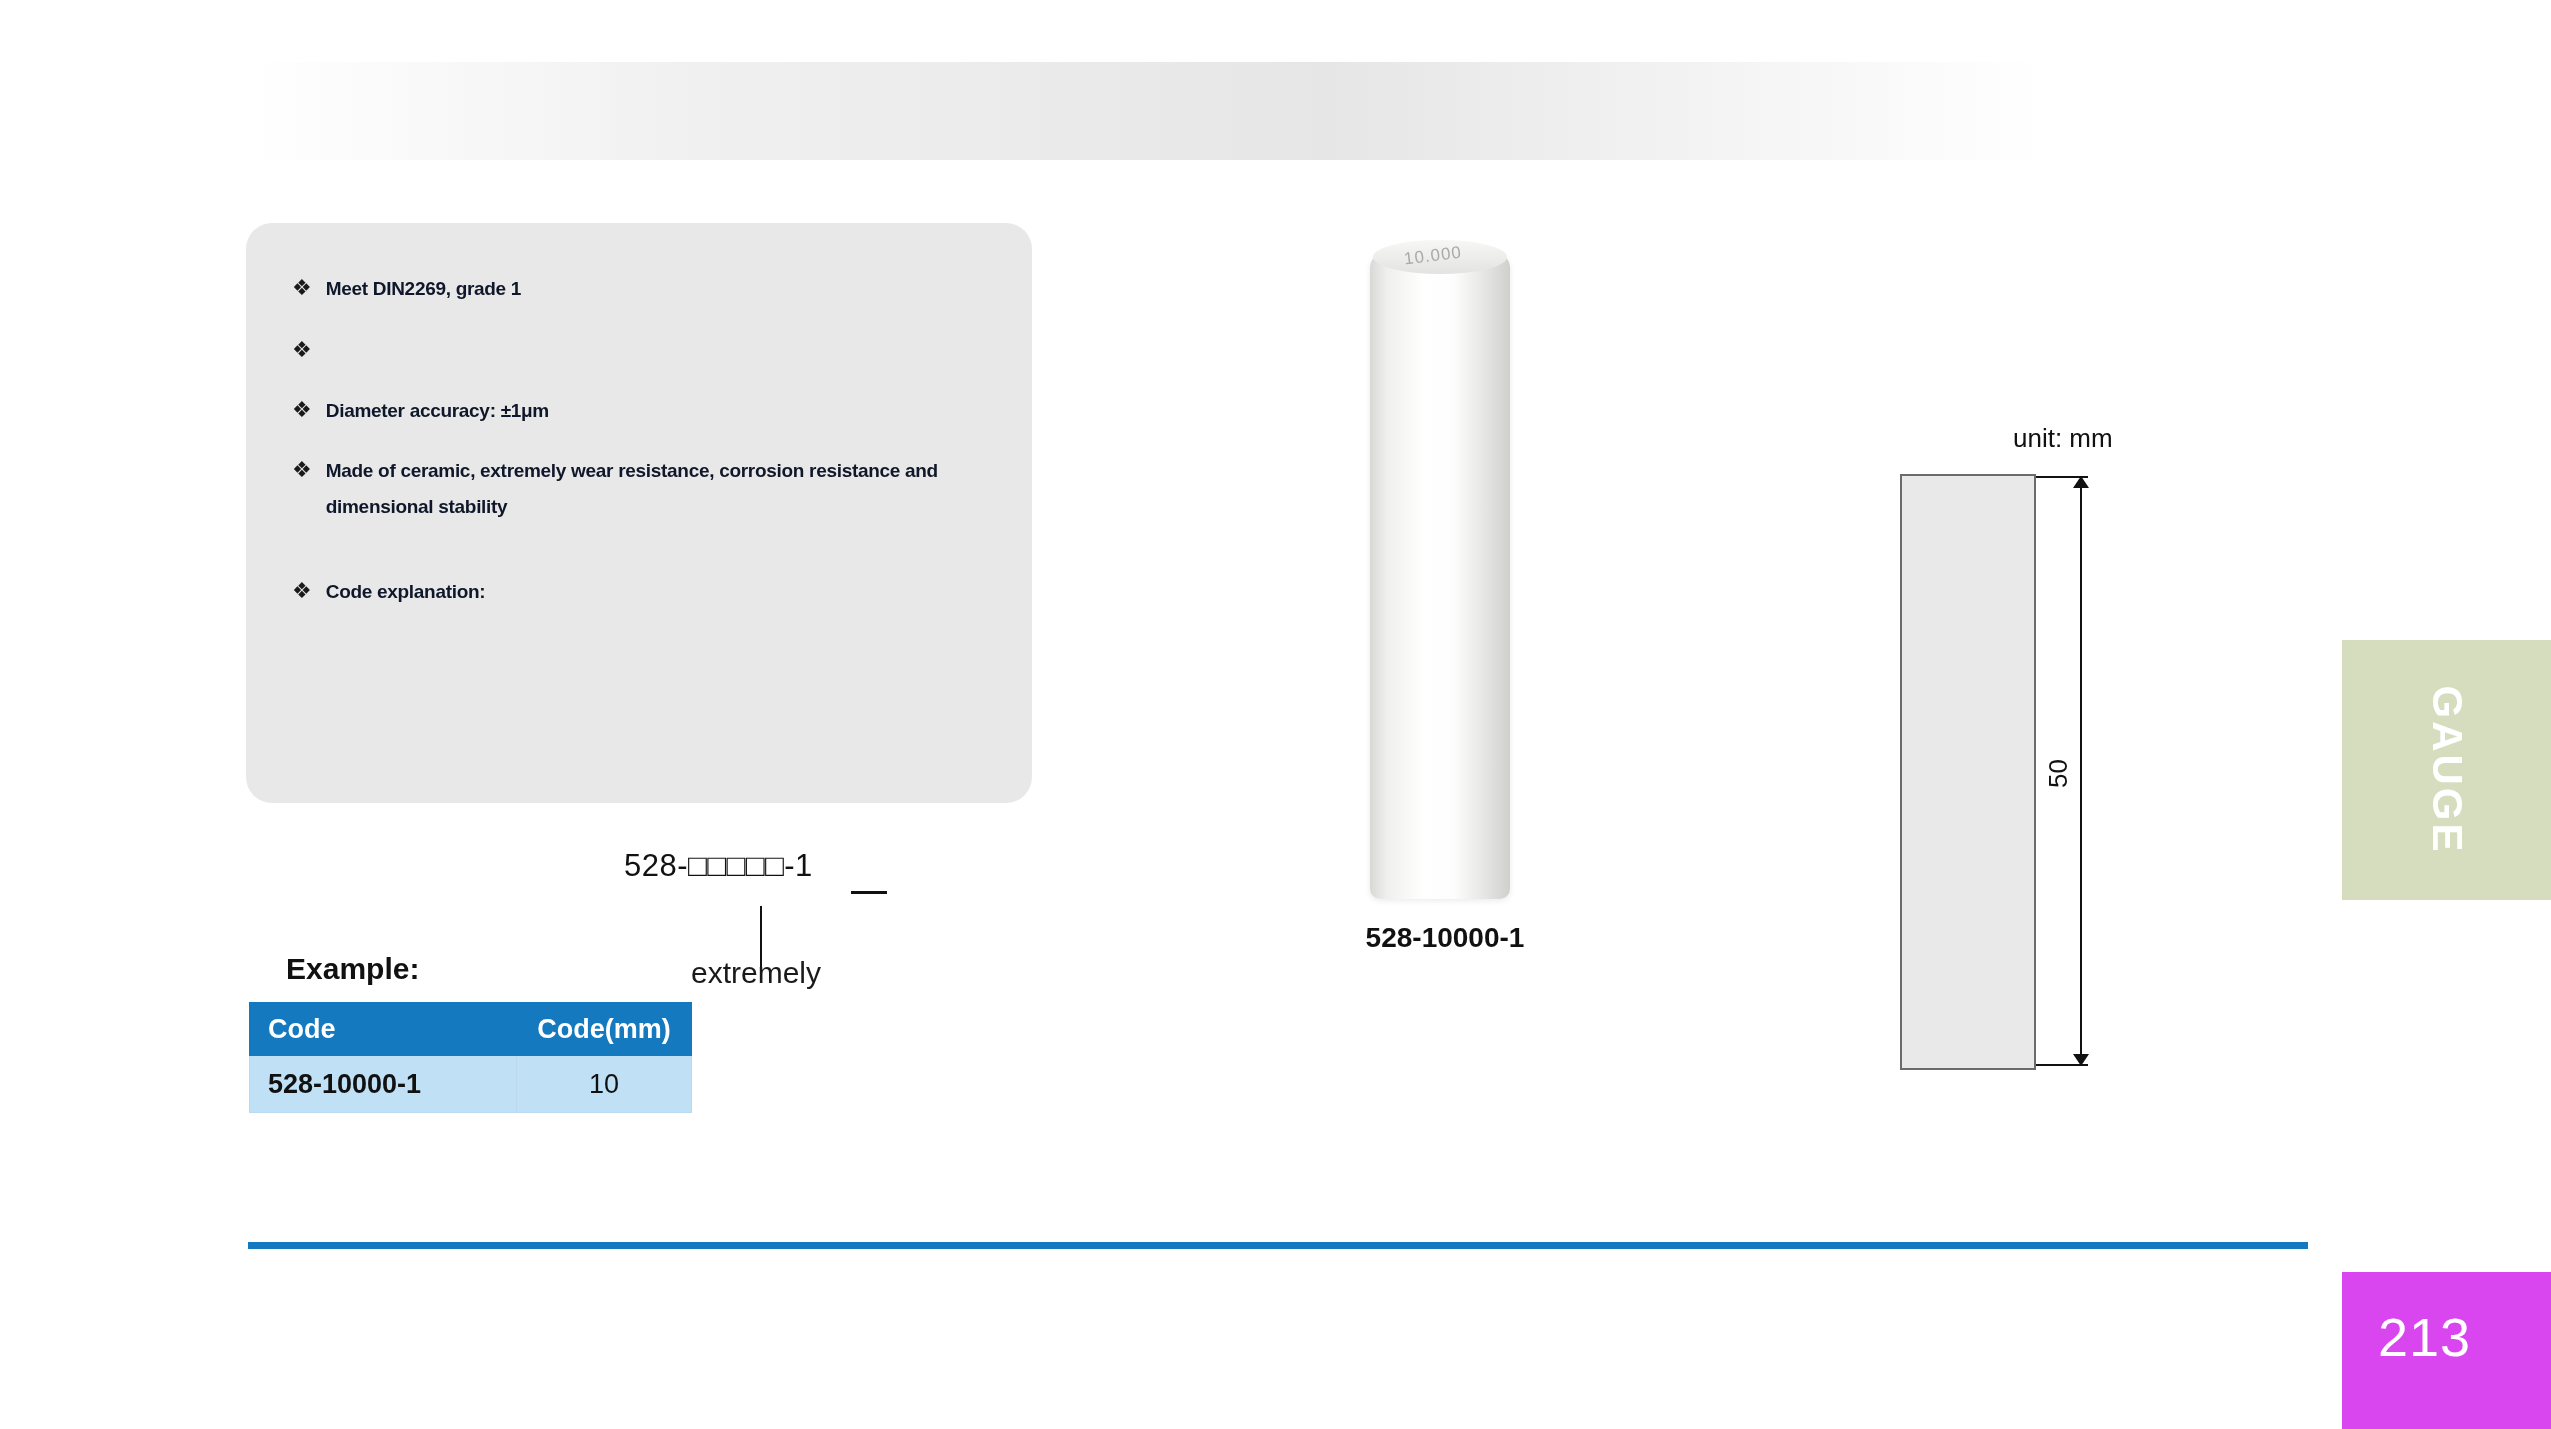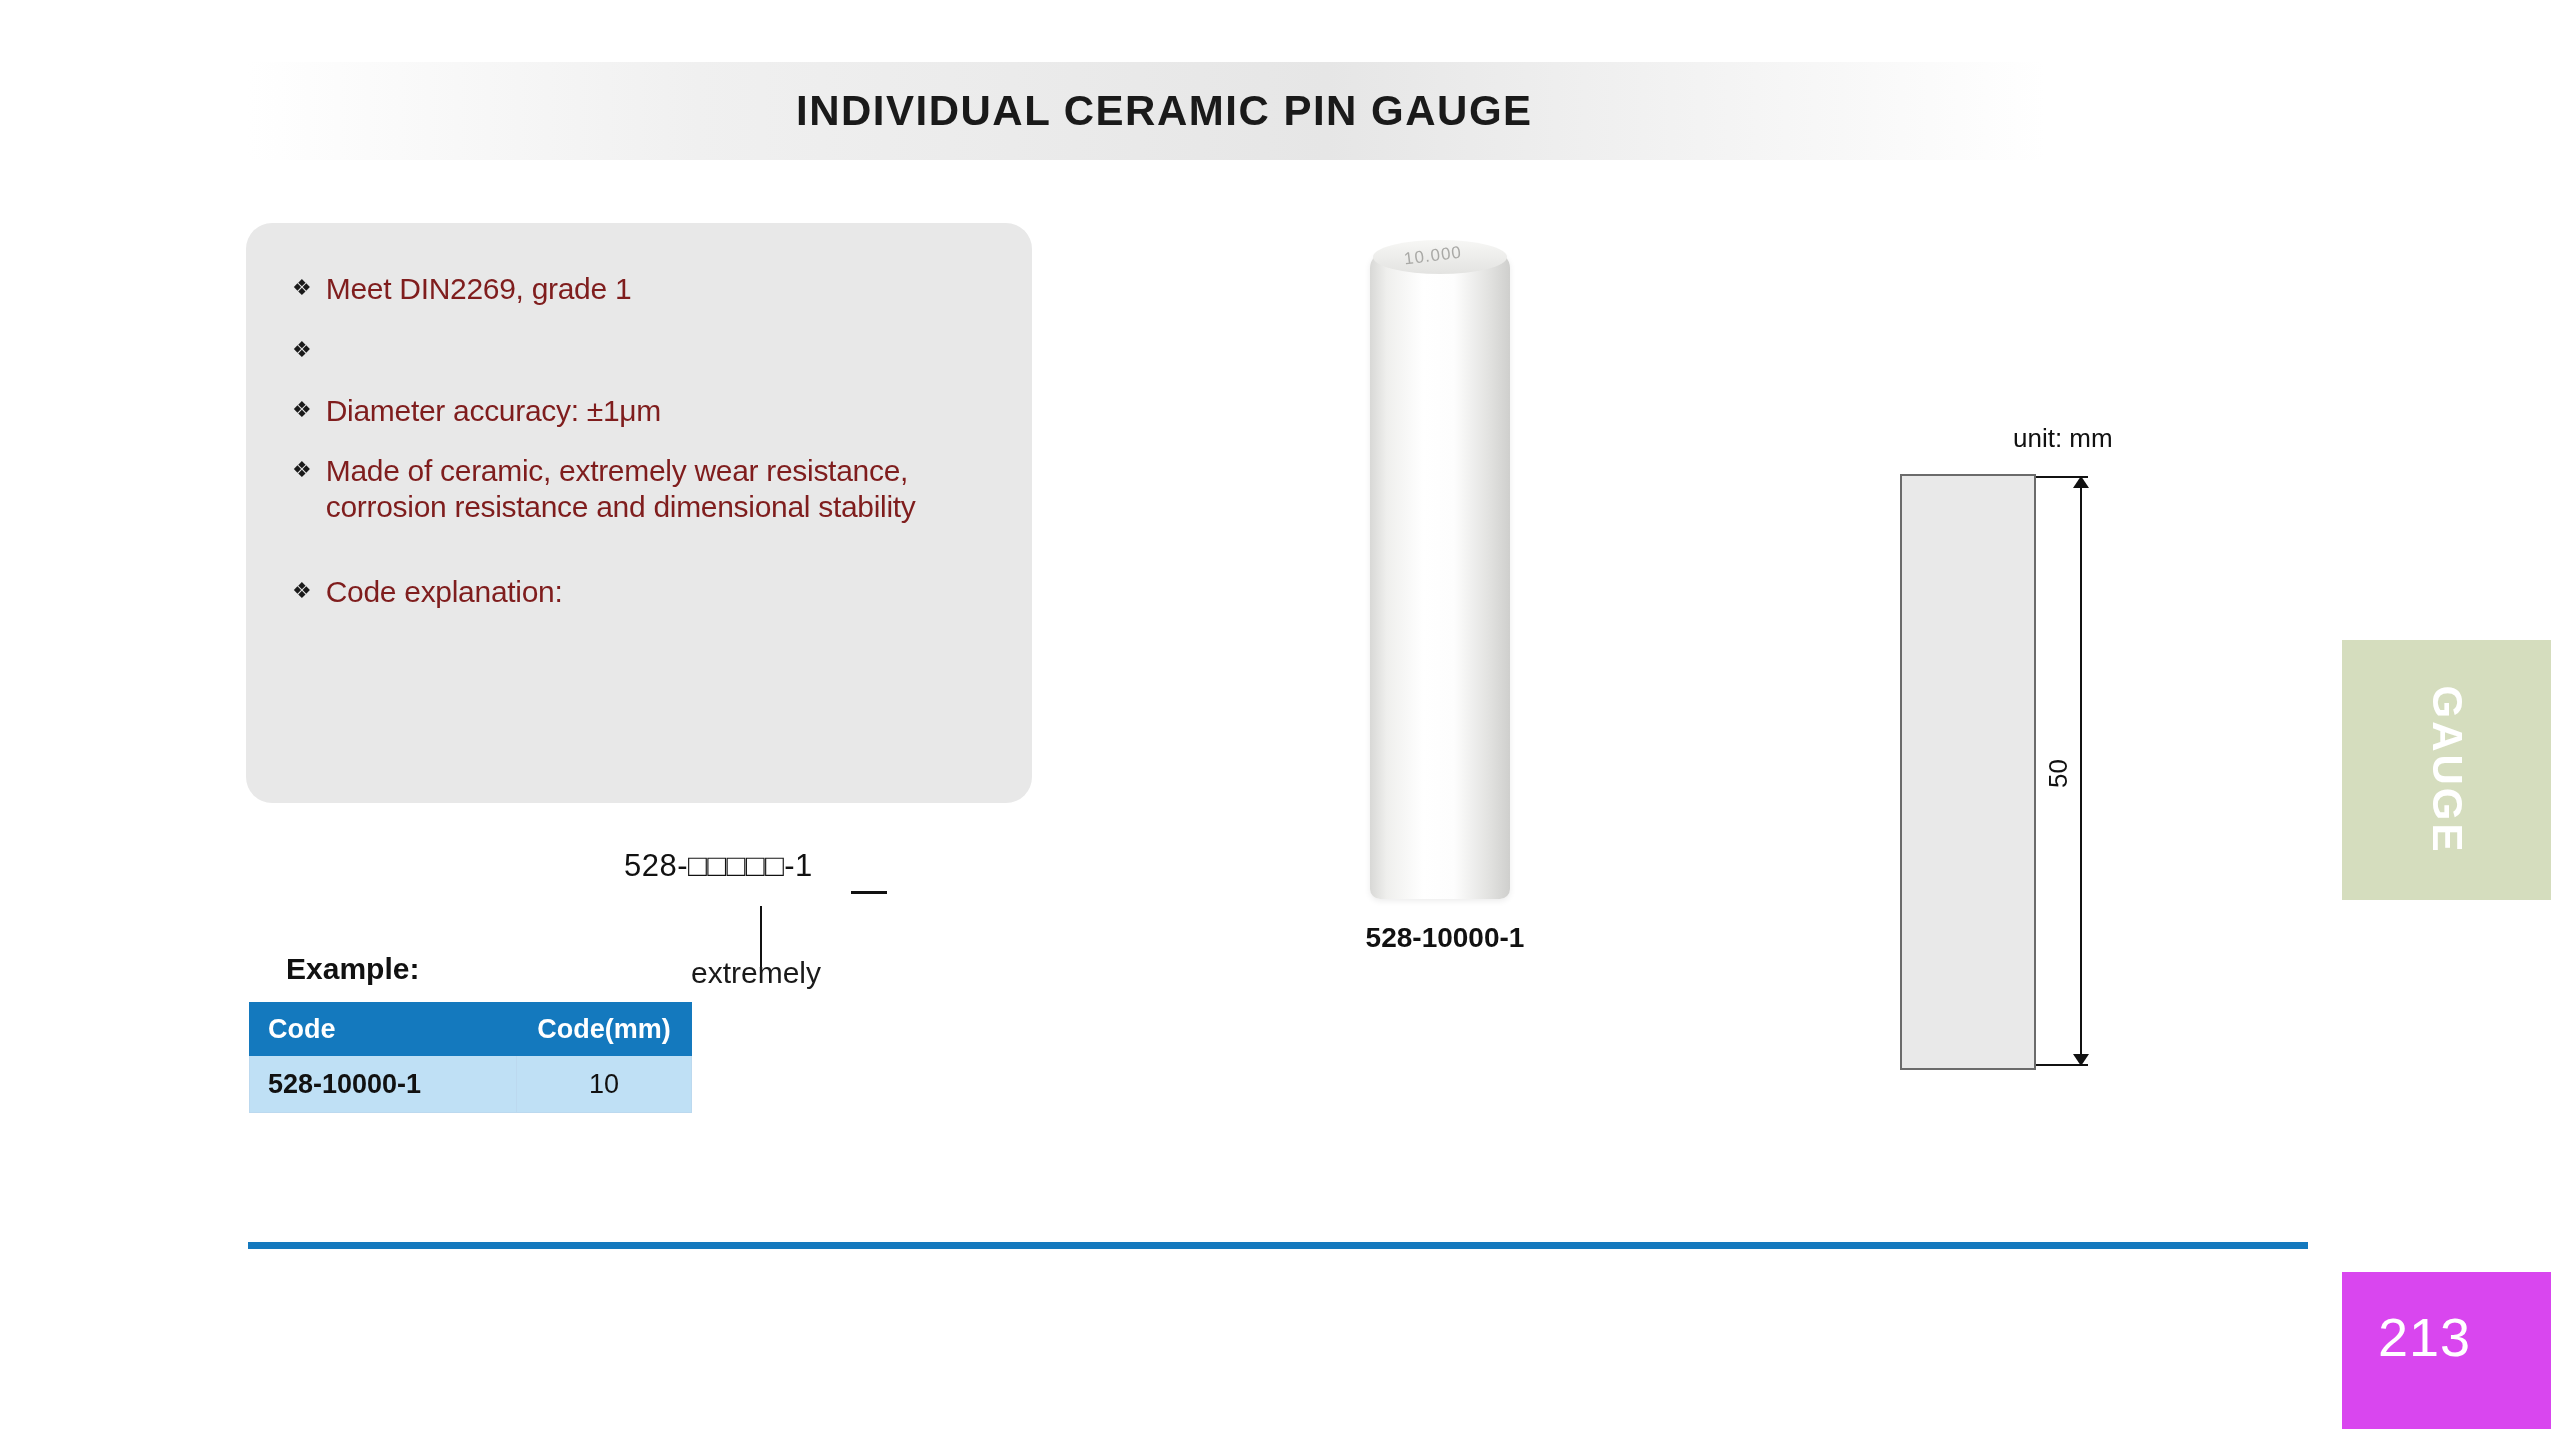--- a/index.html
+++ b/index.html
@@ -80,25 +80,26 @@
     width: 700px;
   }
   .bullet {
     color: #1a1a1a;
     font-size: 22px;
     line-height: 34px;
     margin-right: 14px;
     flex: 0 0 auto;
   }
   .feature-text {
-    font-size: 30px;
-    color: #7f1d1d;
+    font-size: 19px;
+    color: #0f172a;
     line-height: 36px;
     letter-spacing: -0.3px;
     white-space: nowrap;
+    font-weight: bold;
   }
   .feature-text.wrap {
     white-space: normal;
     width: 680px;
   }
   #code-formula {
     position: absolute;
     left: 378px;
     top: 625px;
     font-size: 31px;
@@ -330,21 +331,20 @@
     color: #ffffff;
     font-size: 54px;
     letter-spacing: 1px;
   }
 </style>
 </head>
 <body>
 
 <div id="header">
   <div id="header-gradient"></div>
-  <div id="header-title">INDIVIDUAL CERAMIC PIN GAUGE</div>
 </div>
 
 <div id="features-panel">
 
   <div class="feature-row" style="top:48px;">
     <span class="bullet">❖</span>
     <span class="feature-text">Meet DIN2269, grade 1</span>
   </div>
 
   <div class="feature-row" style="top:110px;">

